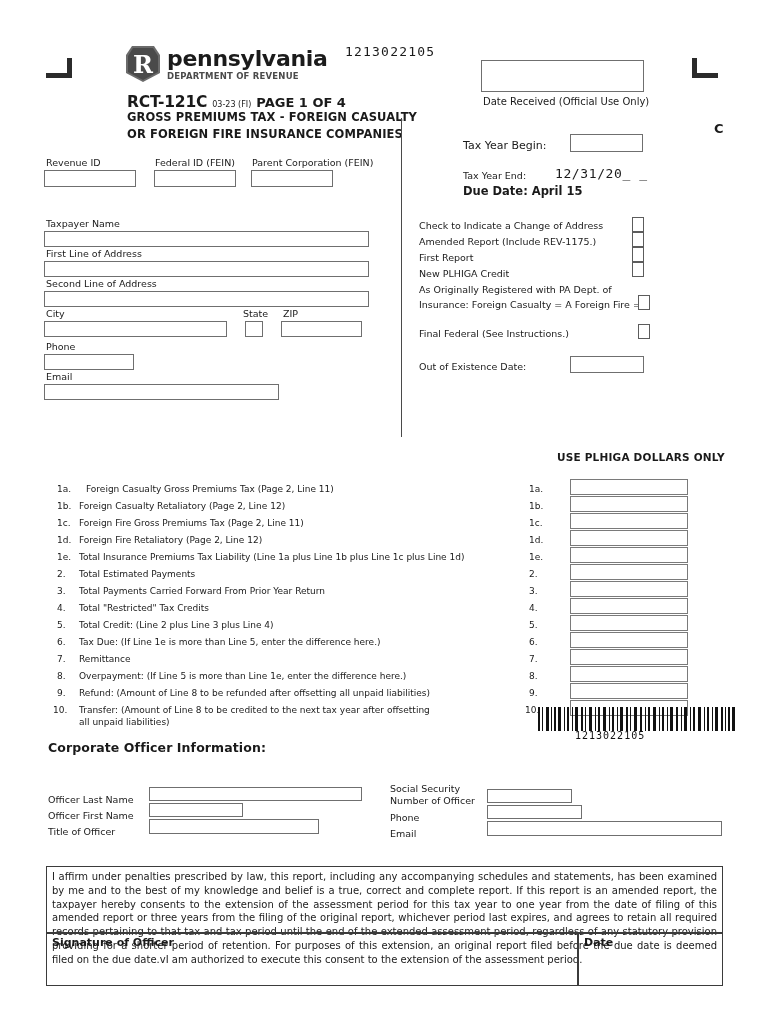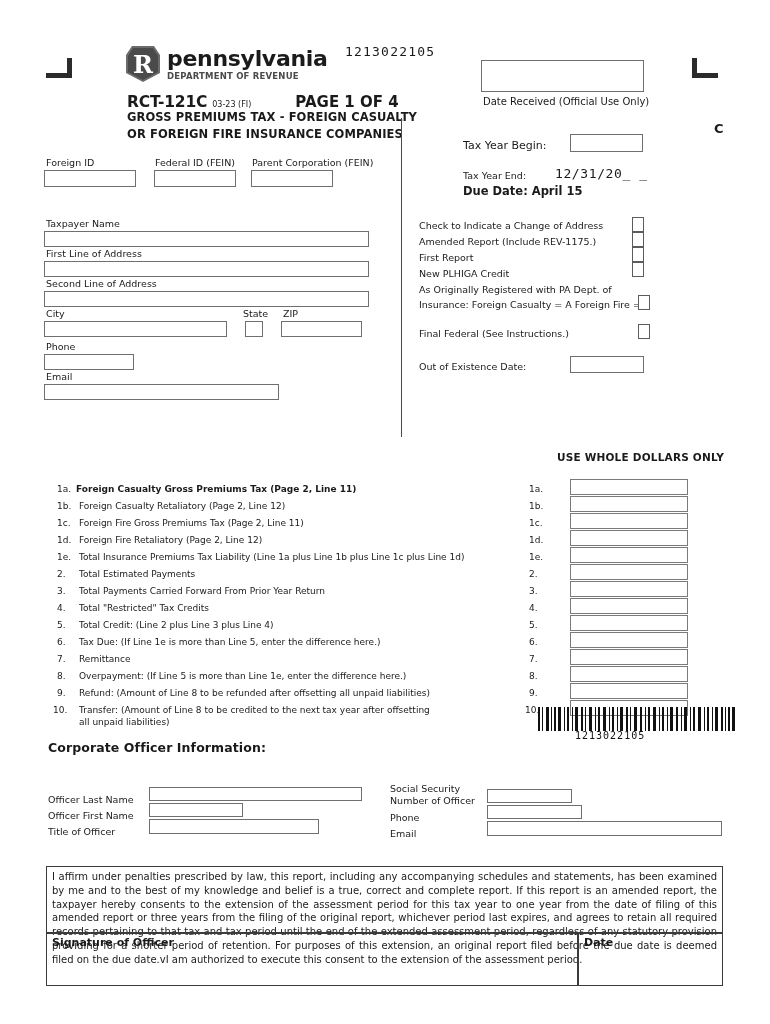--- a/index.html
+++ b/index.html
@@ -57,21 +57,21 @@
 
   .barcode-num-top {
     position: absolute; left: 345px; top: 44px;
     font-family: "DejaVu Sans Mono", "Liberation Mono", monospace;
     font-size: 13px; letter-spacing: 1.2px; color: #1a1a1a;
   }
 
   .form-id { position: absolute; left: 127px; top: 92px; white-space: nowrap; }
   .form-id .big { font-size: 15.5px; font-weight: bold; letter-spacing: -0.2px; }
   .form-id .rev { font-size: 8px; font-weight: normal; }
-  .form-id .pg  { font-size: 15px; font-weight: bold; margin-left: 39px; }
+  .form-id .pg  { font-size: 13px; font-weight: bold; }
 
   .form-title1 {
     position: absolute; left: 127px; top: 110px;
     font-size: 11.5px; font-weight: bold; letter-spacing: 0.1px;
   }
   .form-title2 {
     position: absolute; left: 127px; top: 127px;
     font-size: 11.5px; font-weight: bold; letter-spacing: 0.1px;
   }
 
@@ -191,21 +191,21 @@
   <div class="lbl date-recv-lbl">Date Received (Official Use Only)</div>
 
   <div class="lbl tax-begin-lbl">Tax Year Begin:</div>
   <div class="box tax-begin-box"></div>
   <div class="lbl tax-end-lbl">Tax Year End:</div>
   <div class="tax-end-val">12/31/20_ _</div>
   <div class="lbl due-date">Due Date: April 15</div>
 
   <div class="vdiv"></div>
 
-  <div class="lbl" style="left:46px; top:157px;">Foreign ID</div>
+  <div class="lbl" style="left:46px; top:157px;">Revenue ID</div>
   <div class="box" style="left:44px; top:170px; width:92px; height:17px;"></div>
 
   <div class="lbl" style="left:155px; top:157px;">Federal ID (FEIN)</div>
   <div class="box" style="left:154px; top:170px; width:82px; height:17px;"></div>
 
   <div class="lbl" style="left:252px; top:157px;">Parent Corporation (FEIN)</div>
   <div class="box" style="left:251px; top:170px; width:82px; height:17px;"></div>
 
   <div class="lbl" style="left:46px; top:218px;">Taxpayer Name</div>
   <div class="box" style="left:44px; top:231px; width:325px; height:16px;"></div>
@@ -246,24 +246,24 @@
   <div class="lbl" style="left:419px; top:284px;">As Originally Registered with PA Dept. of</div>
   <div class="lbl" style="left:419px; top:299px;">Insurance: Foreign Casualty = A   Foreign Fire = B</div>
   <div class="cb" style="left:638px; top:295px;"></div>
 
   <div class="lbl" style="left:419px; top:328px;">Final Federal (See Instructions.)</div>
   <div class="cb" style="left:638px; top:324px;"></div>
 
   <div class="lbl" style="left:419px; top:361px;">Out of Existence Date:</div>
   <div class="box" style="left:570px; top:356px; width:74px; height:17px;"></div>
 
-  <div class="whole-dollars">USE WHOLE DOLLARS ONLY</div>
+  <div class="whole-dollars">USE PLHIGA DOLLARS ONLY</div>
 
   <div class="li-num" style="left:57px; top:484px;">1a.</div>
-  <div class="li-txt" style="left:76px; top:484px;font-weight:bold;">Foreign Casualty Gross Premiums Tax (Page 2, Line 11)</div>
+  <div class="li-txt" style="left:86px; top:484px;">Foreign Casualty Gross Premiums Tax (Page 2, Line 11)</div>
   <div class="amt-lbl" style="left:529px; top:484px;">1a.</div>
   <div class="amt-box" style="top:479px;"></div>
 
   <div class="li-num" style="left:57px; top:501px;">1b.</div>
   <div class="li-txt" style="left:79px; top:501px;">Foreign Casualty Retaliatory (Page 2, Line 12)</div>
   <div class="amt-lbl" style="left:529px; top:501px;">1b.</div>
   <div class="amt-box" style="top:496px;"></div>
 
   <div class="li-num" style="left:57px; top:518px;">1c.</div>
   <div class="li-txt" style="left:79px; top:518px;">Foreign Fire Gross Premiums Tax (Page 2, Line 11)</div>

